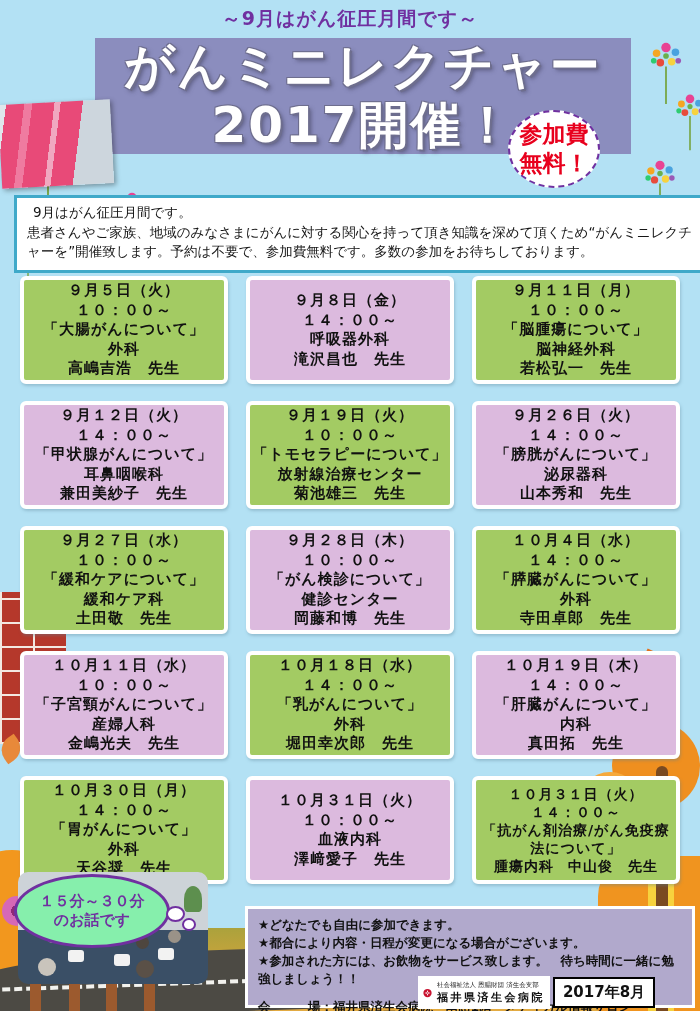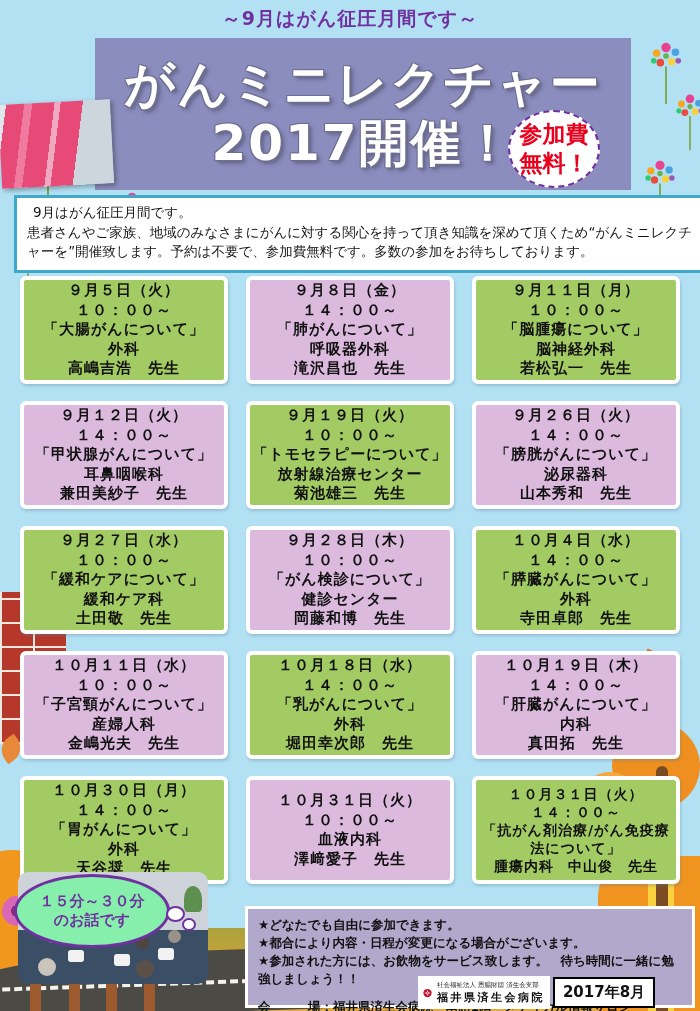--- a/index.html
+++ b/index.html
@@ -31,21 +31,21 @@
   .leaf.l1{left:642px;top:652px;transform:rotate(25deg);}
   .leaf.l2{left:576px;top:736px;transform:rotate(-30deg);background:#e8893a;}
   .leaf.l3{left:0px;top:738px;transform:rotate(55deg);background:#e8893a;}
   .road{left:-24px;top:948px;width:600px;height:62px;background:#4c4a44;border-radius:40% 60% 0 0/30px 50px;transform:rotate(-2deg);}
   .road::after{content:"";position:absolute;left:14px;right:14px;top:48%;border-top:4px dashed #f2f2ee;}
   .flower-tree{width:40px;}
 
   
   .banner{left:0;top:6px;width:700px;text-align:center;z-index:4;
     color:#7030a0;font-size:19px;font-weight:bold;letter-spacing:1px;}
-  .title-box{left:95px;top:38px;width:536px;height:152px;background:#8b8dbe;z-index:3;
+  .title-box{left:95px;top:38px;width:536px;height:116px;background:#8b8dbe;z-index:3;
     display:flex;flex-direction:column;justify-content:center;align-items:center;}
   .title-line{color:#fff;font-weight:bold;line-height:1.1;letter-spacing:2px;
     text-shadow:2px 2px 0 #6e6e8e,-1px -1px 0 #6e6e8e,1px -1px 0 #6e6e8e,-1px 1px 0 #6e6e8e,3px 3px 4px rgba(60,60,90,.6);}
   .title-line.l1{font-size:50px;}
   .title-line.l2{font-size:50px;margin-top:4px;}
   .badge{left:508px;top:110px;width:88px;height:74px;background:#fff;border:2px dashed #7030a0;
     border-radius:50%;z-index:5;display:flex;flex-direction:column;justify-content:center;align-items:center;}
   .badge div{color:#e8001d;font-size:23px;font-weight:bold;line-height:1.25;}
   .posters{left:0;top:102px;width:112px;height:84px;z-index:4;transform:rotate(-3deg);
     background:linear-gradient(100deg,#e9eef2 0 10px,#e84a78 10px 30px,#f present 0) ;
@@ -214,21 +214,20 @@
     <div class="card card--green">
       <div>９月５日（火）</div>
       <div>１０：００～</div>
       <div>「大腸がんについて」</div>
       <div>外科</div>
       <div>高嶋吉浩　先生</div>
     </div>
     <div class="card card--pink">
       <div>９月８日（金）</div>
       <div>１４：００～</div>
-      <div>「肺がんについて」</div>
       <div>呼吸器外科</div>
       <div>滝沢昌也　先生</div>
     </div>
     <div class="card card--green">
       <div>９月１１日（月）</div>
       <div>１０：００～</div>
       <div>「脳腫瘍について」</div>
       <div>脳神経外科</div>
       <div>若松弘一　先生</div>
     </div>

